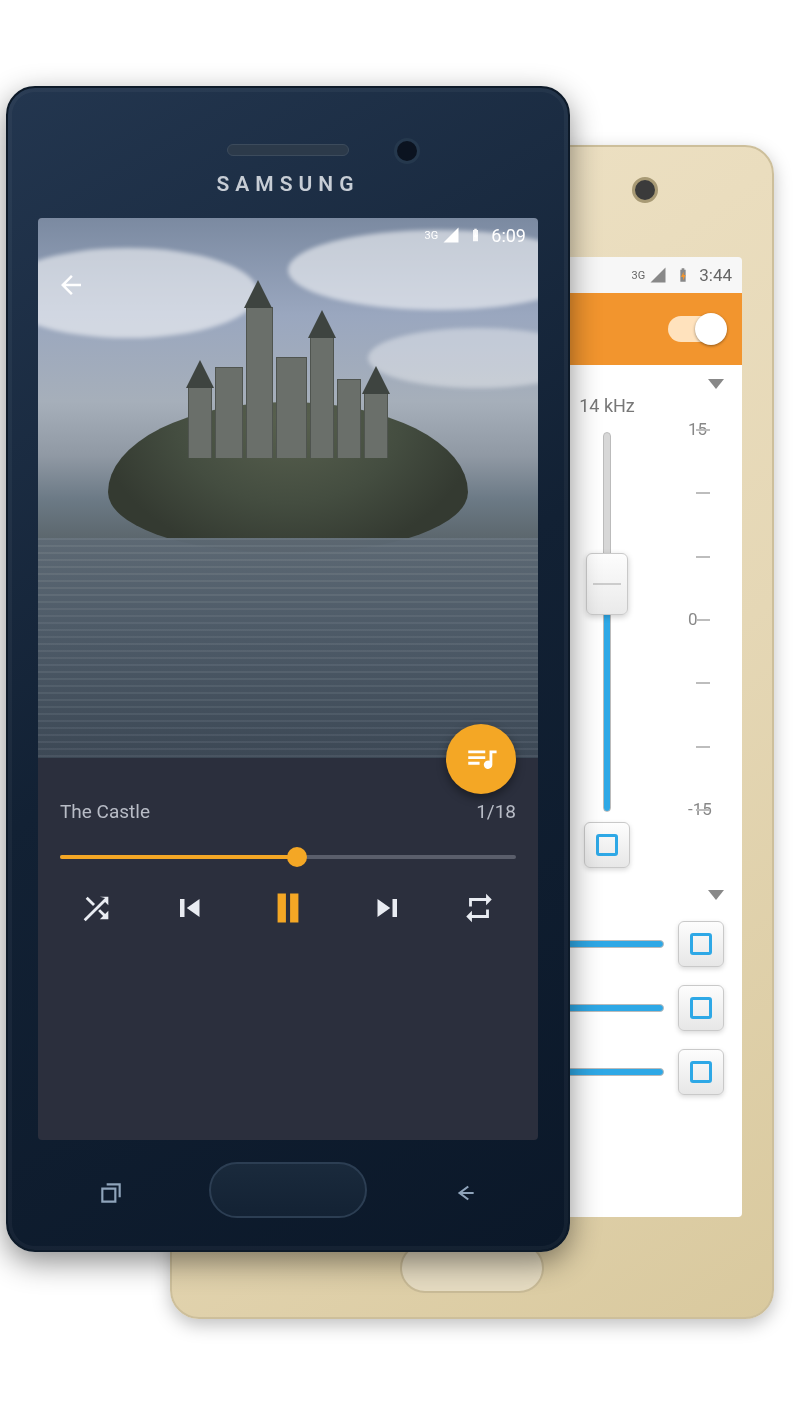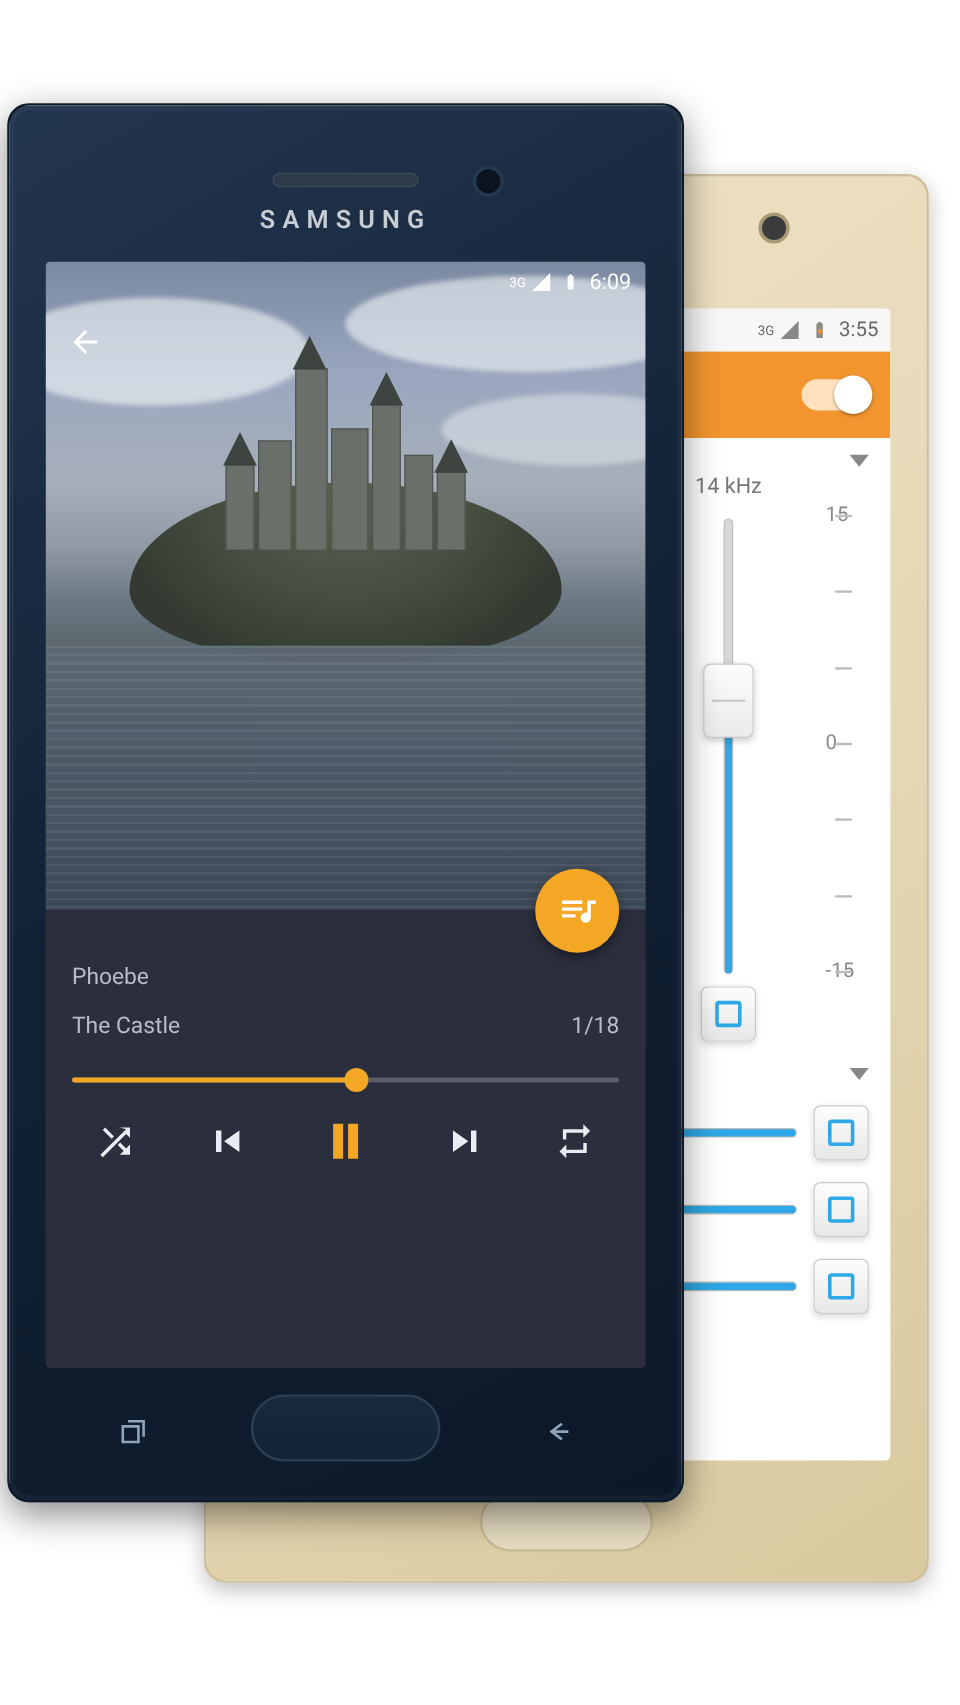--- a/index.html
+++ b/index.html
@@ -1,17 +1,17 @@
 <!DOCTYPE html>
 <html><head>
 <meta charset="utf-8">
 <style>
 html,body{margin:0;padding:0;background:#fff;font-family:Roboto,Arial,Helvetica,sans-serif;-webkit-font-smoothing:antialiased}
 .stage{position:relative;width:800px;height:1421px;overflow:hidden}
-.phone{position:absolute;border-radius:18px;box-shadow:0 6px 18px rgba(0,0,0,.25)}
+.phone{position:absolute;border-radius:29px;box-shadow:0 6px 18px rgba(0,0,0,.25)}
 .phone .screen{position:absolute;overflow:hidden;background:#000;border-radius:4px}
 
 
 .p2{left:170px;top:145px;width:600px;height:1170px;background:linear-gradient(145deg,#efe3c7 0%,#e5d7b5 55%,#d9c99e 100%);border:2px solid #cdbf9b}
 .p2 .earpiece{position:absolute;top:38px;left:50%;transform:translateX(-50%);width:100px;height:8px;border-radius:8px;background:#b5a880}
 .p2 .cam{position:absolute;top:30px;left:460px;width:20px;height:20px;border-radius:50%;background:#3b3b3b;border:3px solid #a89a75}
 .p2 .home{position:absolute;bottom:24px;left:50%;transform:translateX(-50%);width:140px;height:46px;border-radius:46px;background:#e6dcc2;border:2px solid #c9bb97}
 .p2 .screen{left:30px;right:30px;top:110px;bottom:100px;background:#fff}
 .eq-status{height:36px;background:rgba(0,0,0,.03);display:flex;align-items:center;justify-content:flex-end;gap:8px;padding:0 10px;color:#666;font-size:17px}
 .eq-head{height:72px;background:#f2952e;display:flex;align-items:center;justify-content:flex-end;padding:0 18px}
@@ -85,21 +85,21 @@
 
       <div class="eq-status">
         <span class="sig-3g">3G</span>
         <svg width="18" height="18" viewBox="0 0 24 24">
             <path fill="#888" d="M2 22h20V2z"></path>
           </svg>
         <svg width="16" height="18" viewBox="0 0 24 24">
             <path fill="#888" d="M16 4h-2V2h-4v2H8v18h8z"></path>
             <path fill="#f2952e" d="M13 7l-4 8h3v5l4-8h-3z"></path>
           </svg>
-        <span>3:55</span>
+        <span>3:44</span>
       </div>
 
       <div class="eq-head">
         <div class="toggle">
             <div class="knob"></div>
           </div>
       </div>
 
       <div class="caret"></div>
 
@@ -213,21 +213,20 @@
       </div>
 
       <div class="fab">
         <svg width="34" height="34" viewBox="0 0 24 24">
           <path fill="#fff" d="M3 6h12v2H3zm0 4h12v2H3zm0 4h8v2H3z"></path>
           <path fill="#fff" d="M18 6v7.2a3 3 0 1 0 2 2.8V8h3V6z"></path>
         </svg>
       </div>
 
       <div class="panel">
-        <div class="song-sub">Phoebe</div>
         <div class="song-row">
           <span>The Castle</span>
           <span>1/18</span>
         </div>
       </div>
 
       <div class="prog-wrap">
         <div class="prog">
           <div class="fill" style="width:52%"></div>
           <div class="dot" style="left:52%"></div>

